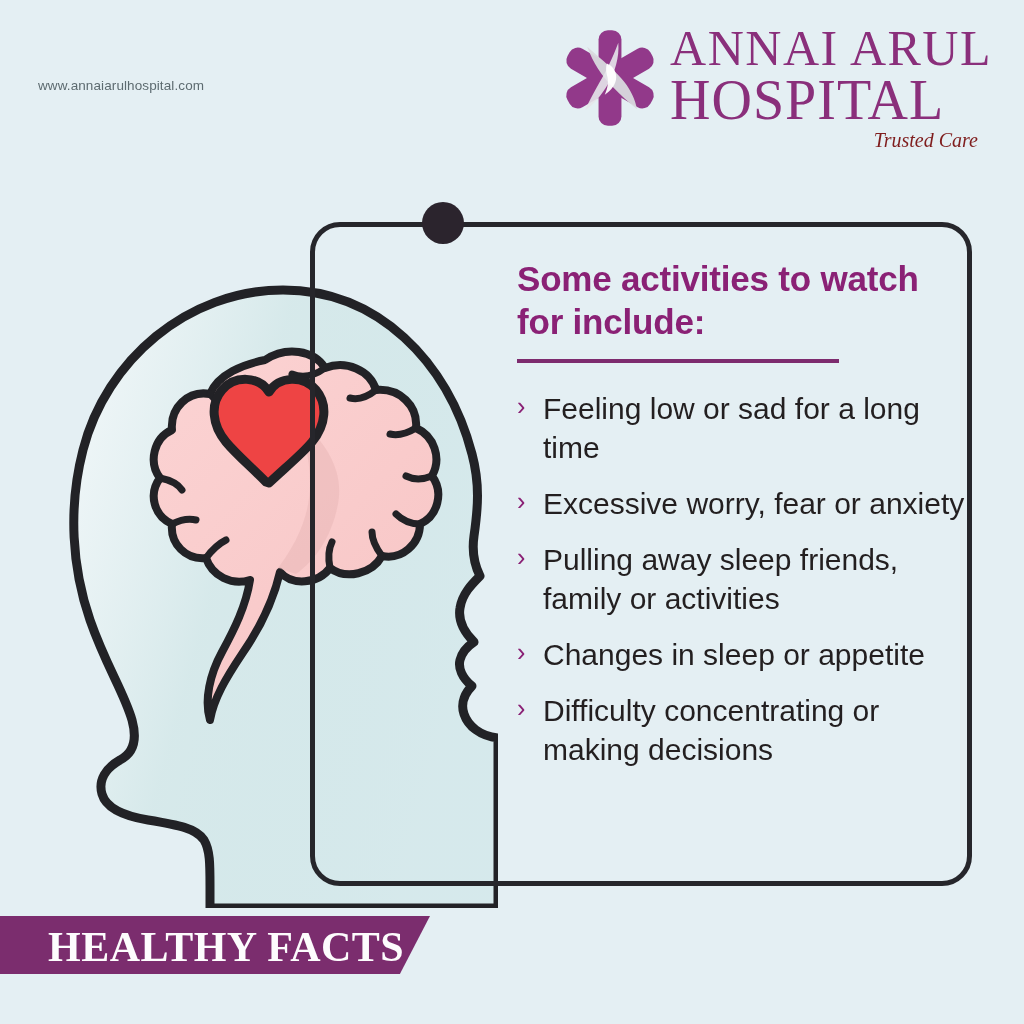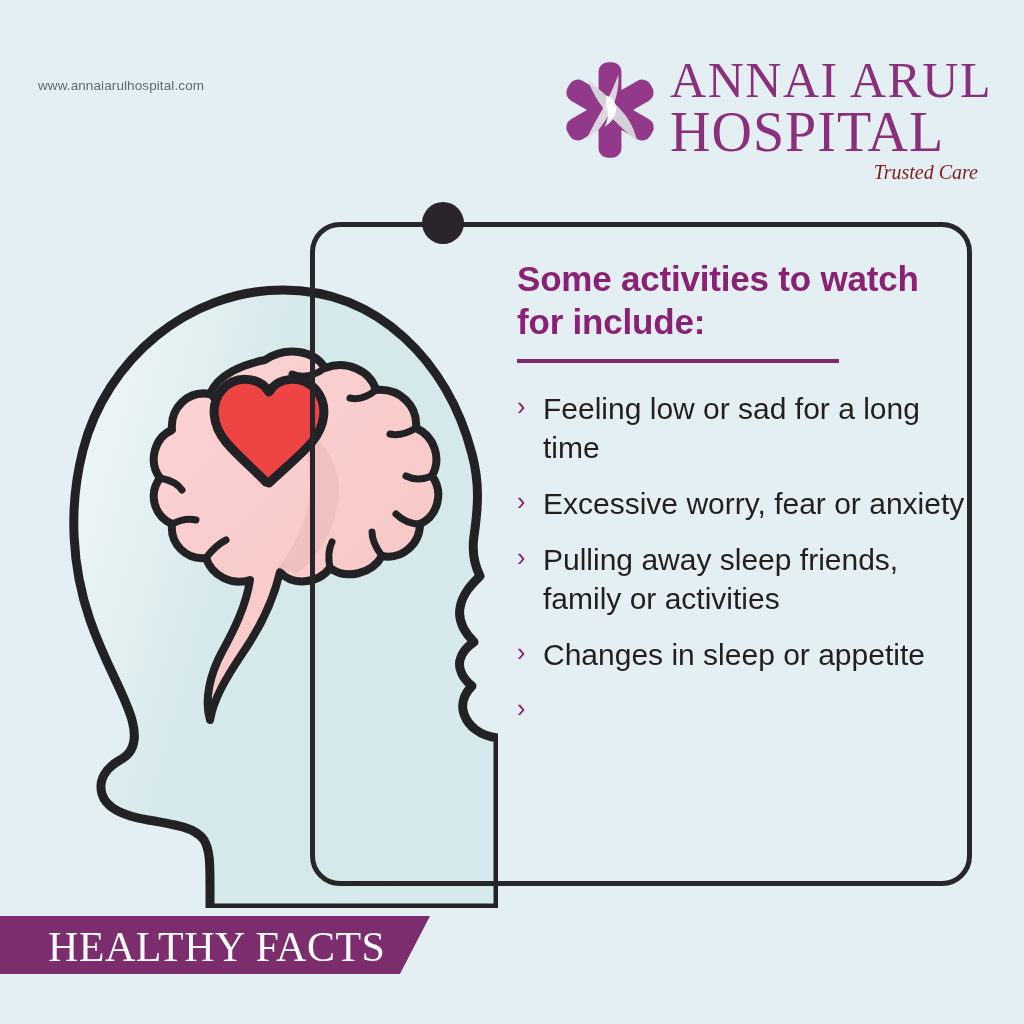--- a/index.html
+++ b/index.html
@@ -23,21 +23,21 @@
     top: 78px;
     font-size: 13.5px;
     color: #5d6b70;
     letter-spacing: 0.1px;
     font-family: "Liberation Sans", sans-serif;
   }
 
   .logo-block {
     position: absolute;
     right: 32px;
-    top: 56px;
+    top: 24px;
     display: flex;
     align-items: flex-start;
   }
   .logo-mark {
     width: 104px;
     height: 104px;
     flex: 0 0 104px;
     margin-top: 2px;
   }
   .logo-words {
@@ -145,21 +145,21 @@
     width: 430px;
     height: 58px;
     background: #7b2d6e;
     clip-path: polygon(0 0, 100% 0, 93% 100%, 0 100%);
   }
   .banner-text {
     position: absolute;
     left: 48px;
     top: 923px;
     font-family: "Liberation Serif", serif;
-    font-weight: normal;
+    font-weight: bold;
     font-size: 42px;
     letter-spacing: 0.5px;
     color: #fdfcfd;
     white-space: nowrap;
   }
 
   
   .illustration {
     position: absolute;
     left: 28px;
@@ -294,20 +294,21 @@
       <li class="bullet-item">
         <span class="bullet-chevron">›</span>
         <span>Pulling away sleep friends, family or activities</span>
       </li>
       <li class="bullet-item">
         <span class="bullet-chevron">›</span>
         <span>Changes in sleep or appetite</span>
       </li>
       <li class="bullet-item">
         <span class="bullet-chevron">›</span>
+        <span>Difficulty concentrating or making decisions</span>
       </li>
     </ul>
   </div>
 
   <div class="banner"></div>
   <div class="banner-text">HEALTHY FACTS</div>
 
 </div>
 
 </body></html>

